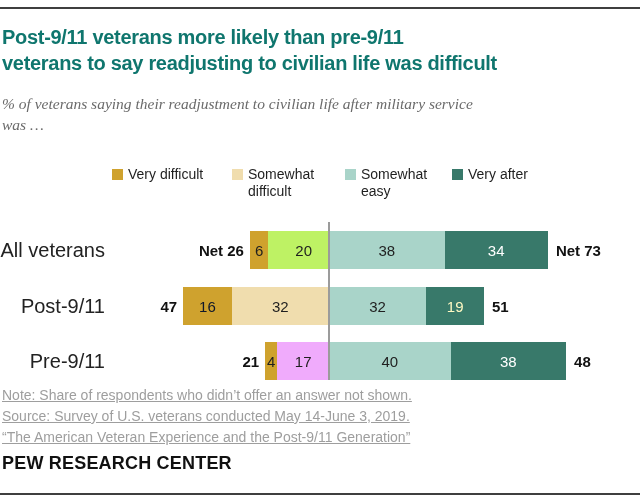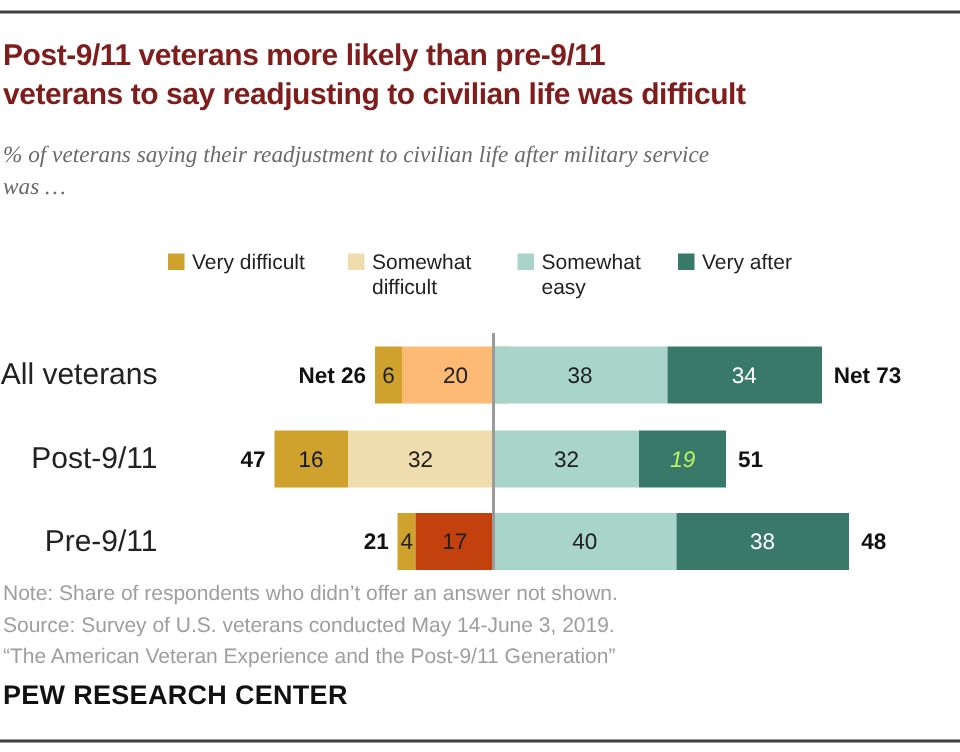--- a/index.html
+++ b/index.html
@@ -5,21 +5,21 @@
   html,body{margin:0;padding:0;background:#fff;}
   .page{
     position:relative;width:640px;height:501px;background:#fff;overflow:hidden;
     font-family:"Liberation Sans", sans-serif;
   }
   .rule{position:absolute;left:0;width:640px;height:2px;background:#3f3f3f;}
   .rule-top{top:7px;}
   .rule-bottom{top:493px;}
   .title{
     position:absolute;left:2px;top:24px;width:636px;
-    font-size:20px;line-height:26px;font-weight:bold;color:#7f1d1d;letter-spacing:-0.3px;
+    font-size:20px;line-height:26px;font-weight:bold;color:#0f766e;letter-spacing:-0.3px;
   }
   .title span{display:block;}
   .subtitle{
     position:absolute;left:2px;top:93px;width:636px;
     font-family:"Liberation Serif", serif;font-style:italic;
     font-size:15.5px;line-height:21px;color:#6a6a6a;
   }
   .subtitle span{display:block;}
   .legend{position:absolute;top:166px;left:0;width:640px;height:44px;}
   .legend-item{position:absolute;top:0;display:flex;align-items:flex-start;}
@@ -38,21 +38,21 @@
   }
   .net-left{justify-content:flex-end;}
   .net-right{justify-content:flex-start;}
   .seg{
     position:absolute;top:0;height:100%;
     display:flex;align-items:center;justify-content:center;
     font-size:15px;overflow:visible;
   }
   .divider{position:absolute;width:2px;background:#9b9b9b;z-index:5;}
   .footer{position:absolute;left:2px;top:385px;width:636px;font-size:14px;line-height:21px;color:#9e9e9e;}
-  .footer span{display:block;}
+  .footer span{display:block;text-decoration:underline;}
   .org{
     position:absolute;left:2px;top:453px;
     font-size:18px;font-weight:bold;color:#111;letter-spacing:0.2px;
   }
 </style>
 </head>
 <body>
 
 <div class="page">
   <div class="rule rule-top"></div>
@@ -84,39 +84,39 @@
       <span class="legend-swatch" style="background: rgb(56, 121, 106);"></span>
       <span class="legend-label">Very after</span>
     </div>
   </div>
 
   <div class="chart">
       <div class="crow" style="top: 231px; height: 38px;">
         <div class="row-label">All veterans</div>
         <div class="net-label net-left" style="left: 110px; width: 133.96px;">Net 26</div>
         <div class="seg" style="left: 249.96px; width: 18.24px; background: rgb(207, 162, 46); color: rgb(31, 31, 31);">6</div>
-        <div class="seg" style="left: 268.2px; width: 71px; background: #fdba74; color: rgb(31, 31, 31);">20</div>
+        <div class="seg" style="left: 268.2px; width: 71px; background: #bef264; color: rgb(31, 31, 31);">20</div>
         <div class="seg" style="left: 329px; width: 115.52px; background: rgb(169, 212, 201); color: rgb(31, 31, 31);">38</div>
         <div class="seg" style="left: 444.52px; width: 103.36px; background: rgb(56, 121, 106); color: rgb(255, 255, 255);">34</div>
         <div class="net-label net-right" style="left: 555.88px;">Net 73</div>
       </div>
       <div class="crow" style="top: 287px; height: 38px;">
         <div class="row-label">Post-9/11</div>
         <div class="net-label net-left" style="left: 110px; width: 67.08px;">47</div>
         <div class="seg" style="left: 183.08px; width: 48.64px; background: rgb(207, 162, 46); color: #0f172a;">16</div>
         <div class="seg" style="left: 231.72px; width: 97.28px; background: rgb(240, 221, 174); color: rgb(31, 31, 31);">32</div>
         <div class="seg" style="left: 329px; width: 97.28px; background: rgb(169, 212, 201); color: rgb(31, 31, 31);">32</div>
-        <div class="seg" style="left: 426.28px; width: 57.76px; background: rgb(56, 121, 106); color: #bef264; font-style: italic;">19</div>
+        <div class="seg" style="left: 426.28px; width: 57.76px; background: rgb(56, 121, 106); color: #fef9c3;">19</div>
         <div class="net-label net-right" style="left: 492.04px;">51</div>
       </div>
       <div class="crow" style="top: 342px; height: 38px;">
         <div class="row-label">Pre-9/11</div>
         <div class="net-label net-left" style="left: 110px; width: 149.16px;">21</div>
         <div class="seg" style="left: 265.16px; width: 12.16px; background: rgb(207, 162, 46); color: rgb(31, 31, 31);">4</div>
-        <div class="seg" style="left: 277.32px; width: 51.68px; background: #c2410c; color: rgb(31, 31, 31);">17</div>
+        <div class="seg" style="left: 277.32px; width: 51.68px; background: #f0abfc; color: rgb(31, 31, 31);">17</div>
         <div class="seg" style="left: 329px; width: 121.6px; background: rgb(169, 212, 201); color: rgb(31, 31, 31);">40</div>
         <div class="seg" style="left: 450.6px; width: 115.52px; background: rgb(56, 121, 106); color: rgb(255, 255, 255);">38</div>
         <div class="net-label net-right" style="left: 574.12px;">48</div>
       </div>
       <div class="divider" style="left: 328px; top: 222px; height: 158px;"></div>
     </div>
 
   <div class="footer">
     <span>Note: Share of respondents who didn’t offer an answer not shown.</span>
     <span>Source: Survey of U.S. veterans conducted May 14-June 3, 2019.</span>

